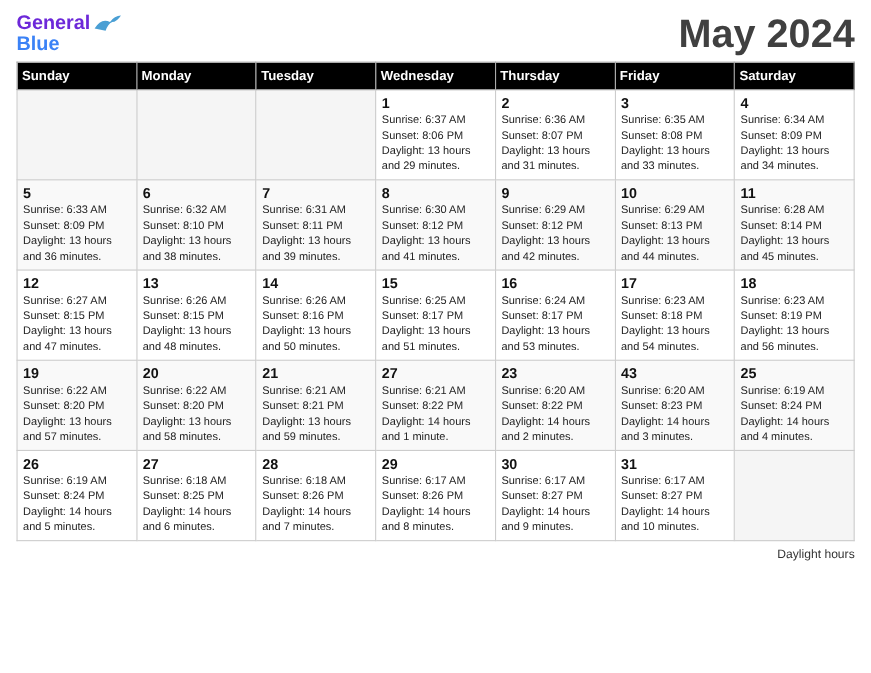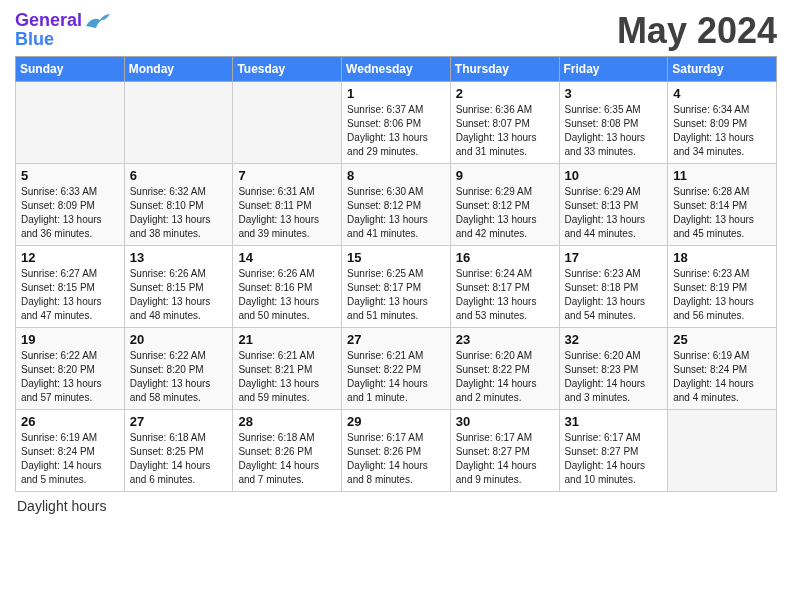--- a/index.html
+++ b/index.html
@@ -41,21 +41,21 @@
     .subtitle {
       font-size: 14px;
       color: #333;
     }
     table {
       width: 100%;
       border-collapse: collapse;
       table-layout: fixed;
     }
     th {
-      background-color: #3b82f6;
+      background-color: #000000;
       color: #fff;
       font-size: 12px;
       font-weight: bold;
       padding: 5px 4px;
       text-align: left;
       border: 1px solid #aaa;
     }
     td {
       vertical-align: top;
       border: 1px solid #ccc;
@@ -75,24 +75,25 @@
       display: block;
       margin-bottom: 2px;
     }
     .cell-info {
       font-size: 10px;
       line-height: 1.4;
       color: #222;
     }
     .footer {
       margin-top: 6px;
-      font-size: 14px;
+      font-size: 11px;
       color: #333;
-      text-align: left;
+      text-align: right;
       padding-left: 2px;
+      margin-left: 28px;
     }
     tr:nth-child(even) td:not(.empty) {
       background: #f9f9f9;
     }
   </style>
 </head>
 <body>
 
 <div class="header-row">
   <div class="logo">
@@ -289,21 +290,21 @@
 and 1 minute.</div>
         </td>
         <td>
           <span class="day-num">23</span>
           <div class="cell-info" style="white-space: pre-line;">Sunrise: 6:20 AM
 Sunset: 8:22 PM
 Daylight: 14 hours
 and 2 minutes.</div>
         </td>
         <td>
-          <span class="day-num">32</span>
+          <span class="day-num">43</span>
           <div class="cell-info" style="white-space: pre-line;">Sunrise: 6:20 AM
 Sunset: 8:23 PM
 Daylight: 14 hours
 and 3 minutes.</div>
         </td>
         <td>
           <span class="day-num">25</span>
           <div class="cell-info" style="white-space: pre-line;">Sunrise: 6:19 AM
 Sunset: 8:24 PM
 Daylight: 14 hours

